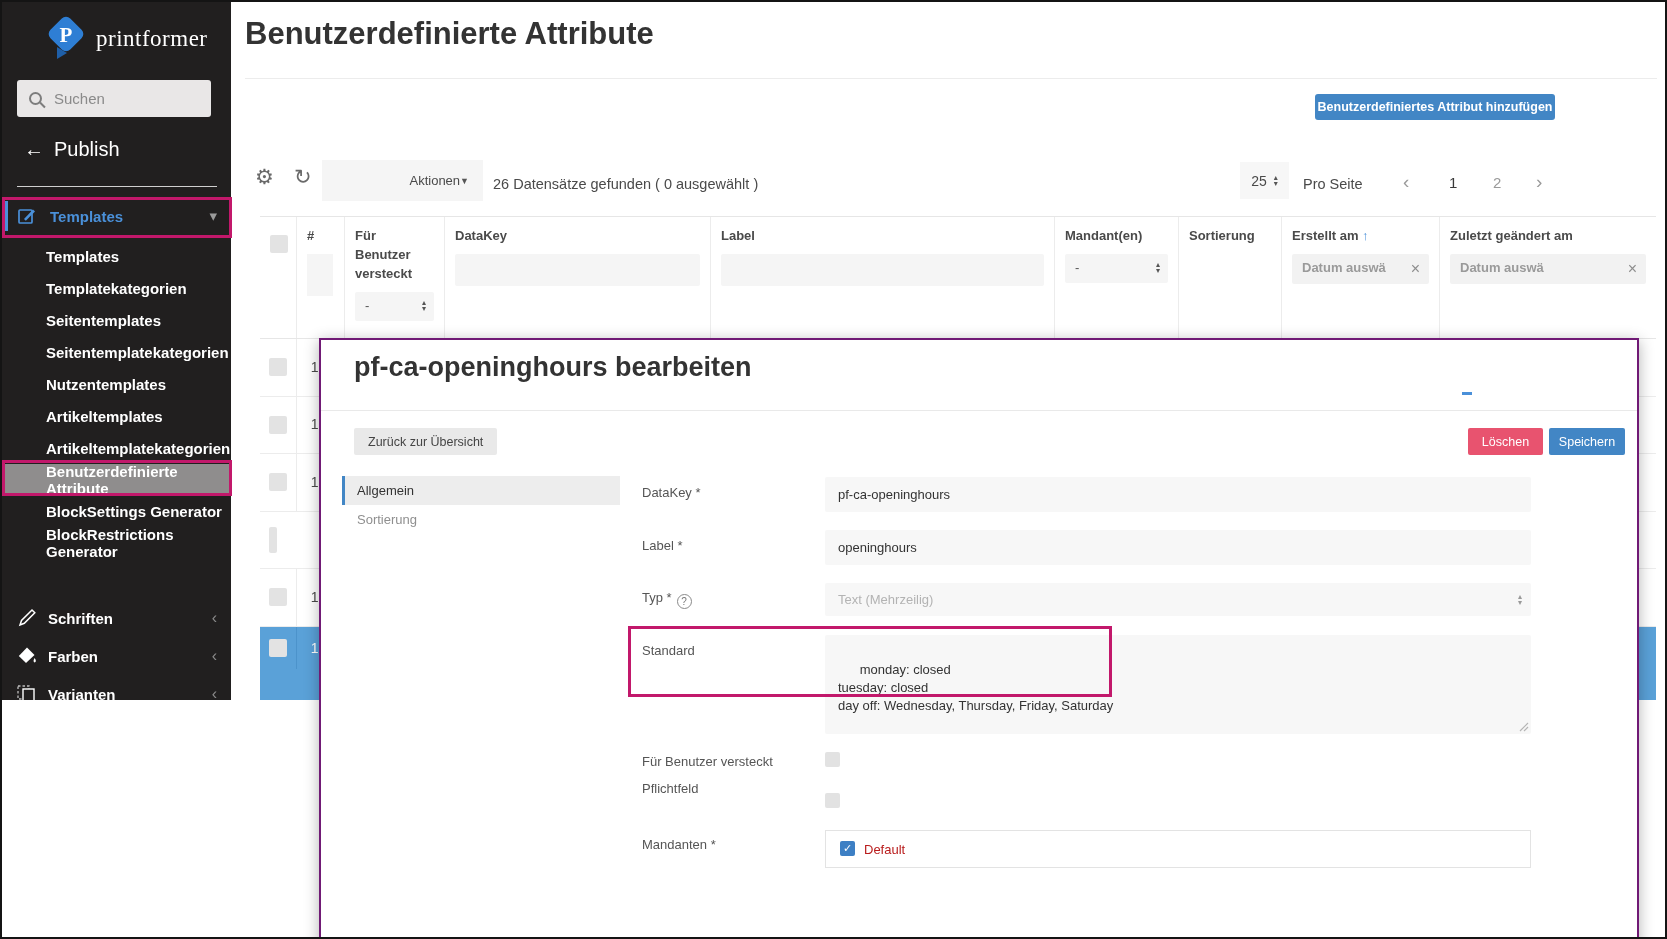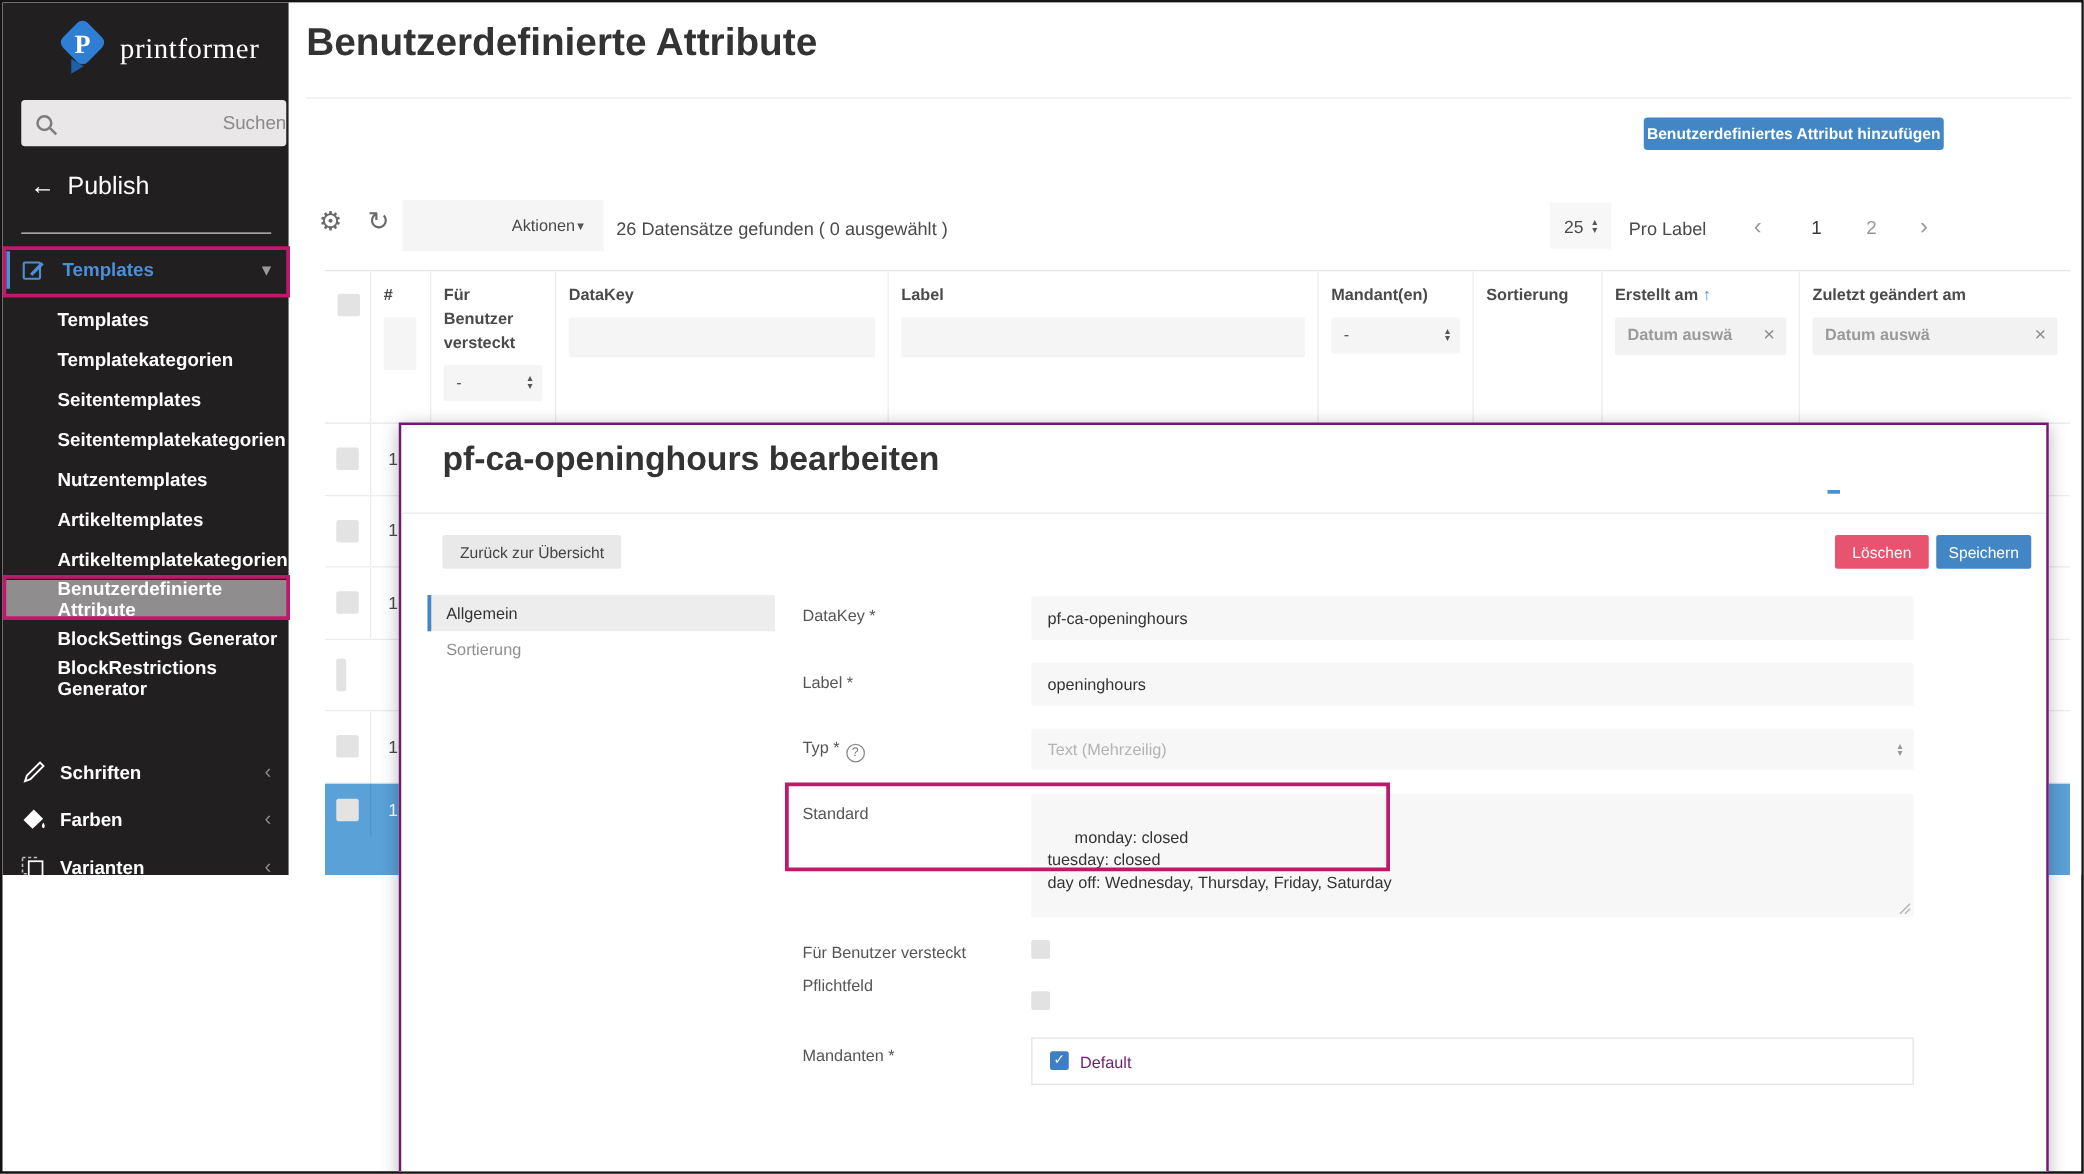--- a/index.html
+++ b/index.html
@@ -3,21 +3,21 @@
 <meta charset="utf-8">
 <style>
   * { box-sizing: border-box; margin: 0; padding: 0; }
   body { background:#fff; font-family:"Liberation Sans", sans-serif; }
   .frame { position:relative; width:1667px; height:939px; border:2px solid #141414; background:#fff; overflow:hidden; }
 
   
   .sidebar { position:absolute; left:0; top:0; width:229px; height:698px; background:#211f1f; overflow:hidden; }
   .logo-row { position:absolute; left:44px; top:14px; display:flex; align-items:center; gap:10px; }
   .logo-text { color:#fff; font-family:"Liberation Serif", serif; font-size:23px; letter-spacing:.5px; }
-  .search-box { position:absolute; left:15px; top:78px; width:212px; height:37px; background:#e9e7e7; border-radius:3px; display:flex; align-items:center; padding-left:12px; gap:12px;justify-content:space-between; }
+  .search-box { position:absolute; left:15px; top:78px; width:194px; height:37px; background:#e9e7e7; border-radius:3px; display:flex; align-items:center; padding-left:12px; gap:12px; }
   .mag { position:relative; width:13px; height:13px; border:2px solid #7d7d7d; border-radius:50%; flex:0 0 auto; }
   .mag::after { content:""; position:absolute; width:7px; height:2px; background:#7d7d7d; transform:rotate(45deg); right:-6px; bottom:-3px; }
   .search-ph { color:#8a8a8a; font-size:15px; }
   .publish { position:absolute; left:22px; top:136px; color:#fff; font-size:20px; display:flex; align-items:center; gap:10px; }
   .side-divider { position:absolute; left:15px; right:14px; top:184px; height:1px; background:#cfcfcf; }
   .group-row { position:absolute; left:0; top:196px; width:229px; height:36px; display:flex; align-items:center; }
   .group-bar { position:absolute; left:3px; top:3px; bottom:3px; width:3px; background:#4a90d9; }
   .group-icon { margin-left:14px; }
   .group-label { margin-left:12px; color:#4a90d9; font-size:15px; font-weight:bold; }
   .group-chev { position:absolute; right:14px; color:#9a9a9a; font-size:15px; }
@@ -80,21 +80,21 @@
   .f-label { position:absolute; left:321px; font-size:13px; color:#555; }
   .f-ctl { position:absolute; left:504px; width:706px; background:#f7f7f7; border-radius:2px; }
   .f-input { height:35px; line-height:35px; padding:0 13px; font-size:13px; color:#333; }
   .f-select { height:33px; display:flex; align-items:center; justify-content:space-between; padding:0 9px 0 13px; font-size:13px; color:#b3b3b3; }
   .f-area { height:99px; padding:8px 13px; font-size:13px; color:#333; line-height:1.38; white-space:pre-wrap; position:relative; }
   .resize-h { position:absolute; right:2px; bottom:2px; }
   .q-circle { display:inline-flex; width:15px; height:15px; border:1px solid #8a8a8a; border-radius:50%; align-items:center; justify-content:center; font-size:10px; color:#777; margin-left:5px; vertical-align:-3px; }
   .cb { position:absolute; width:15px; height:15px; background:#e2e2e2; border-radius:2px; }
   .cb.checked { background:#3d7fc4; color:#fff; font-size:11px; text-align:center; line-height:15px; }
   .mand-box { position:absolute; left:504px; top:490px; width:706px; height:38px; background:#fff; border:1px solid #e3e3e3; }
-  .mand-opt { color:#701a75; font-size:13px; position:absolute; left:38px; top:11px; }
+  .mand-opt { color:#b91c1c; font-size:13px; position:absolute; left:38px; top:11px; }
 
   
   .anno { position:absolute; border:3px solid #c2186b; z-index:30; pointer-events:none; }
 </style>
 </head>
 <body>
 
 <div class="frame">
 
   <div class="sidebar">
@@ -180,21 +180,21 @@
     </div>
     <span class="results">26 Datensätze gefunden ( 0 ausgewählt )</span>
 
     <div class="pagesize">
       <span>25</span>
       <span class="updown">
         <span>▴</span>
           <span>▾</span>
       </span>
     </div>
-    <span class="perpage">Pro Label</span>
+    <span class="perpage">Pro Seite</span>
     <span class="pg-chev" style="left:1172px;">‹</span>
     <span class="pg cur" style="left:1218px;">1</span>
     <span class="pg" style="left:1262px;">2</span>
     <span class="pg-chev" style="left:1305px;">›</span>
 
     <div class="table">
       <div class="thead">
         <div class="th" style="width:36px;">
           <span class="hcb" style="display:block;"></span>
         </div>

